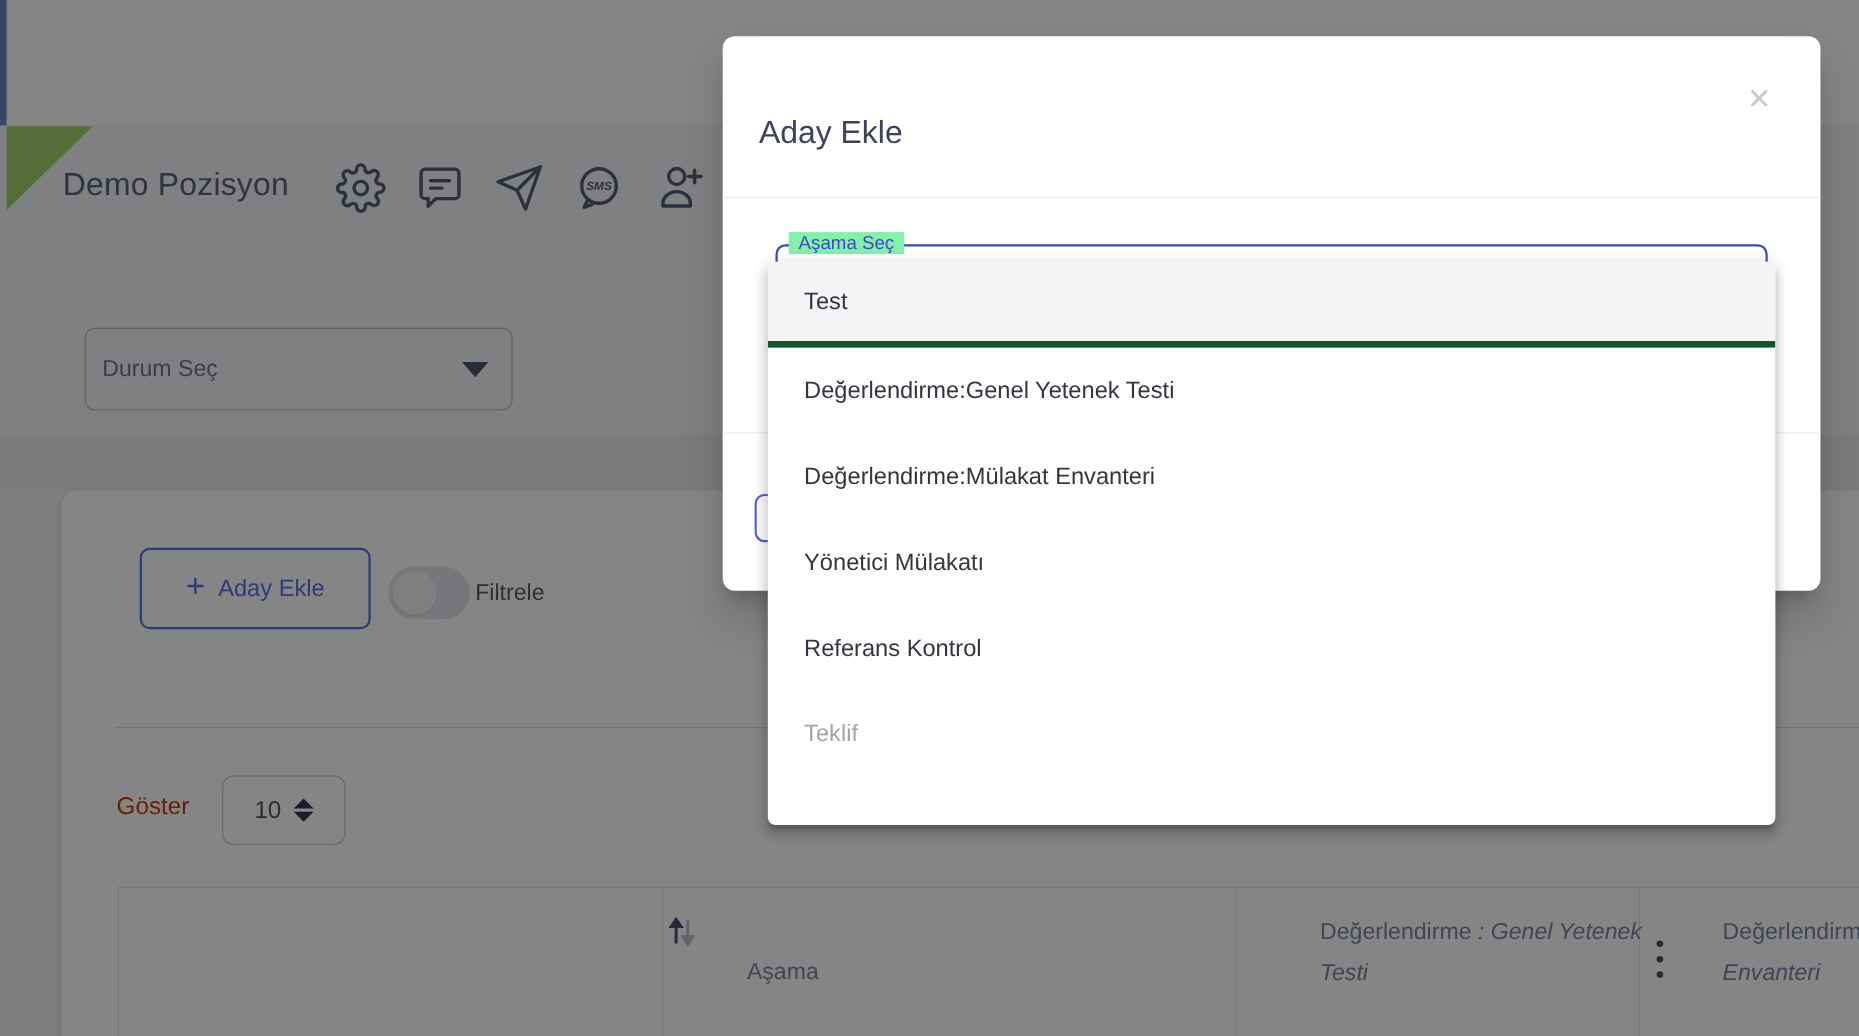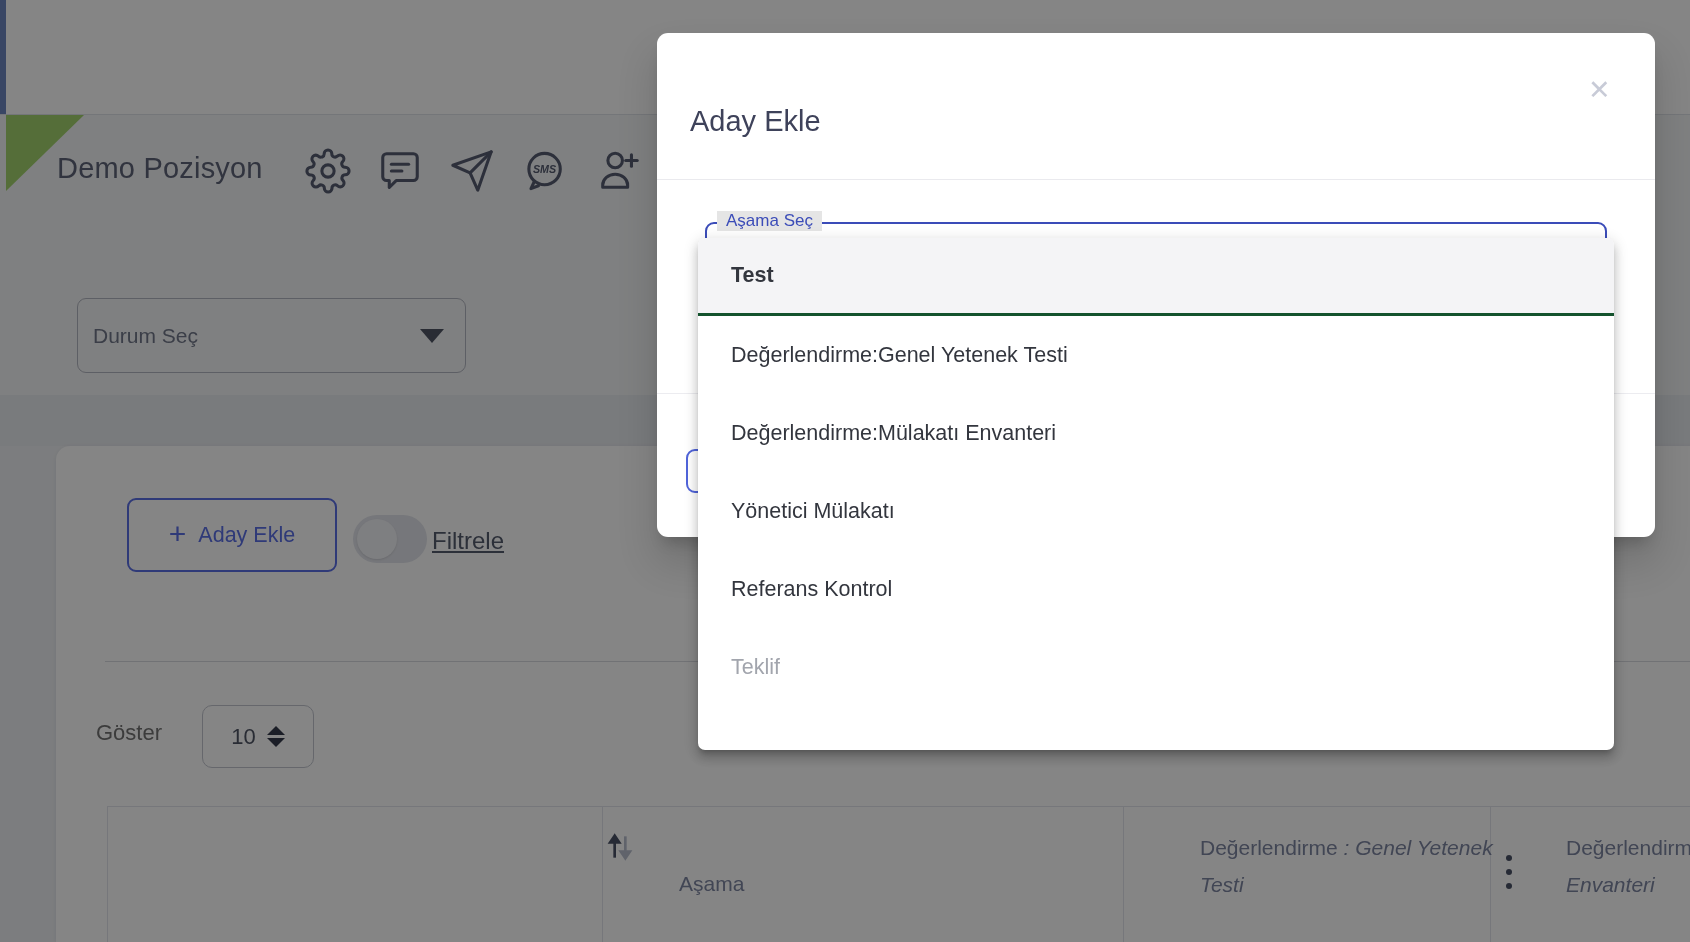--- a/index.html
+++ b/index.html
@@ -23,23 +23,23 @@
   .durum-label{font-size:21px;color:#71788a;}
   .caret-down{width:0;height:0;border-left:12px solid transparent;border-right:12px solid transparent;border-top:14px solid #4f5565;}
   .card{position:absolute;left:56px;top:446px;width:1680px;height:496px;background:#ffffff;border-top-left-radius:14px;
     box-shadow:0 1px 4px rgba(40,50,70,.08);}
   .add-btn{position:absolute;left:71px;top:52px;width:210px;height:74px;border:2px solid #5b6fe6;border-radius:9px;
     background:transparent;color:#5b6fe6;font-size:21.5px;display:flex;align-items:center;justify-content:center;gap:12px;cursor:pointer;
     font-family:inherit;}
   .add-btn .plus{font-size:30px;font-weight:400;line-height:1;margin-top:-3px;}
   .toggle{position:absolute;left:297px;top:69px;width:74px;height:48px;border-radius:24px;background:#e2e4eb;cursor:pointer;}
   .toggle .knob{position:absolute;left:4px;top:4px;width:40px;height:40px;border-radius:50%;background:#f2f3f7;box-shadow:0 1px 2px rgba(0,0,0,.10);}
-  .filtrele{position:absolute;left:376px;top:81px;font-size:24px;color:#555c6e;text-decoration:underline;}
+  .filtrele{position:absolute;left:376px;top:81px;font-size:21px;color:#555c6e;}
   .card-divider{position:absolute;left:49px;top:215px;width:1631px;height:1px;background:#d9dbe1;}
-  .goster{position:absolute;left:40px;top:274px;font-size:22px;color:#737373;}
+  .goster{position:absolute;left:50px;top:274px;font-size:22px;color:#c2410c;}
   .pagesize{position:absolute;left:146px;top:259px;width:112px;height:63px;border:1px solid #c3c6cf;border-radius:10px;
     display:flex;align-items:center;justify-content:center;gap:11px;cursor:pointer;box-sizing:border-box;}
   .pagesize .num{font-size:22px;color:#4f5565;}
   .updown{display:flex;flex-direction:column;gap:3px;}
   .updown i{display:block;width:0;height:0;border-left:9px solid transparent;border-right:9px solid transparent;}
   .updown .up{border-bottom:9px solid #343a4b;}
   .updown .dn{border-top:9px solid #343a4b;}
   
   .table{position:absolute;left:51px;top:360px;width:1629px;height:136px;border-top:1px solid #e3e5eb;border-left:1px solid #e3e5eb;}
   .vline{position:absolute;top:0;bottom:0;width:1px;background:#e3e5eb;}
@@ -50,29 +50,29 @@
   .kebab i{width:6px;height:6px;border-radius:50%;background:#4a5166;}
   
   .backdrop{position:absolute;left:0;top:0;width:1690px;height:942px;background:rgba(0,0,0,0.48);z-index:10;}
   
   .modal{position:absolute;left:657px;top:33px;width:998px;height:504px;background:#fff;border-radius:11px;z-index:20;
     box-shadow:0 11px 15px -7px rgba(0,0,0,.2),0 24px 38px 3px rgba(0,0,0,.14);}
   .modal-title{position:absolute;left:33px;top:72px;font-size:29px;font-weight:500;color:#3e425a;}
   .modal-close{position:absolute;left:931px;top:44px;font-size:27px;color:#c8cbd7;cursor:pointer;line-height:1;}
   .modal-divider{position:absolute;left:0;top:146px;width:998px;height:1px;background:#eaeaee;}
   .stage-field{position:absolute;left:48px;top:189px;width:902px;height:120px;border:2.5px solid #3b4cb8;border-radius:9px;box-sizing:border-box;cursor:pointer;}
-  .stage-label{position:absolute;left:60px;top:178px;background:#e5e5e5;padding:0 9px;font-size:17px;color:#3b4cb8;z-index:2;}
+  .stage-label{position:absolute;left:60px;top:178px;background:#86efac;padding:0 9px;font-size:17px;color:#3b4cb8;z-index:2;}
   .modal-footer-divider{position:absolute;left:0;top:360px;width:998px;height:1px;background:#ececf0;}
   .fragment-btn{position:absolute;left:29px;top:416px;width:96px;height:44px;border:2px solid #5064da;border-radius:9px;background:#fff;box-sizing:border-box;cursor:pointer;}
   
   .menu-paper{position:absolute;left:698px;top:238px;width:916px;height:512px;background:#fff;border-radius:7px;z-index:30;overflow:hidden;
     box-shadow:0 5px 5px -3px rgba(0,0,0,.2),0 8px 10px 1px rgba(0,0,0,.14),0 3px 14px 2px rgba(0,0,0,.12);}
   .menu-item{height:78px;display:flex;align-items:center;padding-left:33px;font-size:21.5px;color:#33363e;cursor:pointer;box-sizing:border-box;}
   .menu-item .it{}
-  .menu-item.selected{background:#f4f4f6;border-bottom:3px solid #14532d;font-weight:bold;}
+  .menu-item.selected{background:#f4f4f6;border-bottom:6px solid #14532d;}
   .menu-item.muted{color:#a2a5ad;}
 </style>
 </head>
 <body>
 
 <div id="app">
 
   <div class="topbar"></div>
   <div class="nav-sliver"></div>
   <div class="section1"></div>
@@ -193,21 +193,21 @@
     <div class="menu-item selected">
       <span>Test</span>
         <span class="it"></span>
     </div>
     <div class="menu-item">
       <span>Değerlendirme:</span>
         <span class="it"> Genel Yetenek Testi</span>
     </div>
     <div class="menu-item">
       <span>Değerlendirme:</span>
-        <span class="it"> Mülakatı Envanteri</span>
+        <span class="it"> Mülakat Envanteri</span>
     </div>
     <div class="menu-item">
       <span>Yönetici Mülakatı</span>
         <span class="it"></span>
     </div>
     <div class="menu-item">
       <span>Referans Kontrol</span>
         <span class="it"></span>
     </div>
     <div class="menu-item muted">

